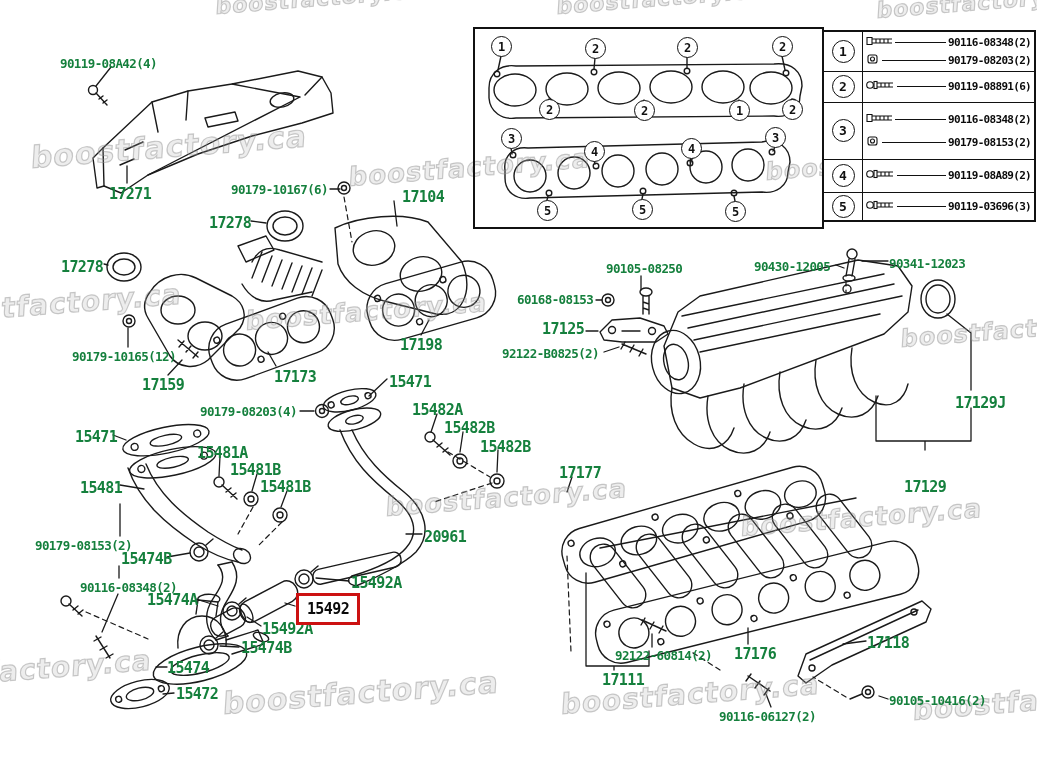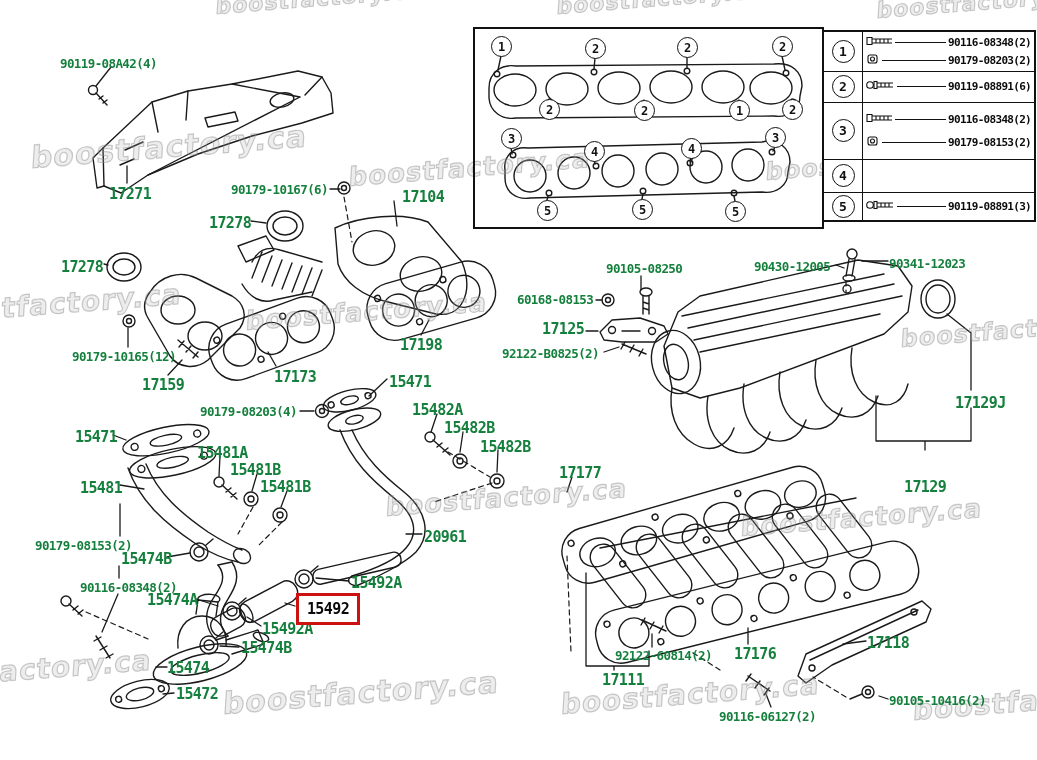--- a/index.html
+++ b/index.html
@@ -520,32 +520,43 @@
               </svg></span>
             <div class="lead"></div>
             <span>90179-08153(2)</span>
           </div>
         </div>
       </div>
       <div class="trow" style="height: 32px;">
         <div class="tnum">
           <div class="circ2">4</div>
         </div>
+        <div class="titems">
+          <div class="fitem">
+            <span><svg width="29" height="12" viewBox="0 0 29 12" fill="none" stroke="#111" stroke-width="1.1">
+                <circle cx="4" cy="6" r="3.3"></circle>
+                <rect x="8" y="2.5" width="3" height="7"></rect>
+                <path d="M11,4 h16 M11,8 h16 M15,4 v4 M19,4 v4 M23,4 v4"></path>
+              </svg></span>
+            <div class="lead"></div>
+            <span>90119-08A89(2)</span>
+          </div>
+        </div>
       </div>
       <div class="trow" style="height: 28px;">
         <div class="tnum">
           <div class="circ2">5</div>
         </div>
         <div class="titems">
           <div class="fitem">
             <span><svg width="29" height="12" viewBox="0 0 29 12" fill="none" stroke="#111" stroke-width="1.1">
                 <circle cx="4" cy="6" r="3.3"></circle>
                 <rect x="8" y="2.5" width="3" height="7"></rect>
                 <path d="M11,4 h16 M11,8 h16 M15,4 v4 M19,4 v4 M23,4 v4"></path>
               </svg></span>
             <div class="lead"></div>
-            <span>90119-08891(3)</span>
+            <span>90119-03696(3)</span>
           </div>
         </div>
       </div>
     </div>
 
 </div>
 
 </body></html>

